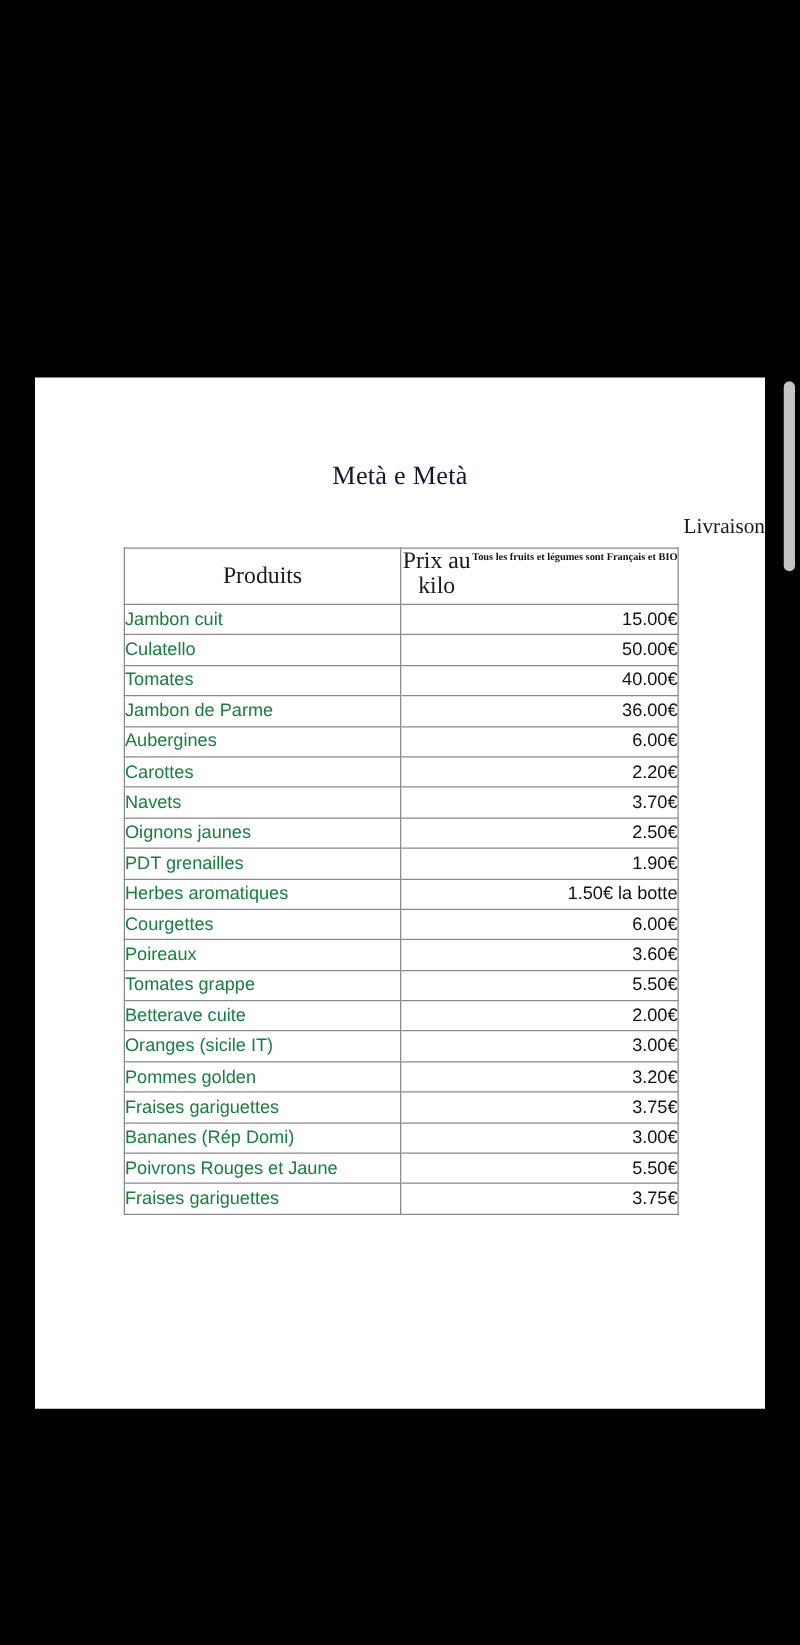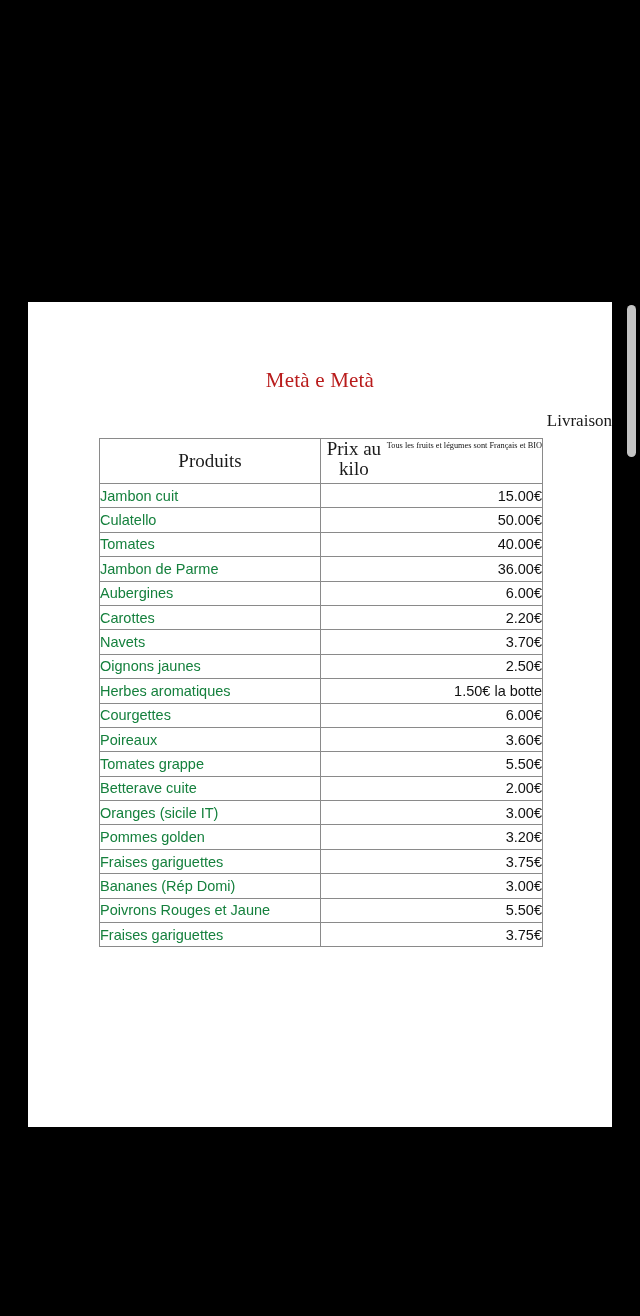--- a/index.html
+++ b/index.html
@@ -27,21 +27,21 @@
 
   
   .doc-title {
     position: absolute;
     left: 0;
     top: 68px;
     width: 100%;
     text-align: center;
     font-family: "Liberation Serif", serif;
     font-size: 21px;
-    color: #b91c1c;
+    color: #0f172a;
     letter-spacing: 0.2px;
     line-height: 1;
   }
   .doc-subtitle {
     position: absolute;
     left: 0;
     top: 110px;
     width: 100%;
     text-align: right;
     font-family: "Liberation Serif", serif;
@@ -87,21 +87,21 @@
     height: 44px;
   }
   .price-head-main {
     font-family: "Liberation Serif", serif;
     font-size: 19px;
     color: #1a1a1a;
     line-height: 1.05;
   }
   .price-head-note {
     font-family: "Liberation Serif", serif;
-    font-weight: normal;
+    font-weight: bold;
     font-size: 8.3px;
     color: #111111;
     line-height: 1.1;
     margin-top: 2px;
     white-space: nowrap;
   }
 
   tbody tr { height: 24.4px; }
   td.cell-product {
     font-family: "Liberation Sans", sans-serif;
@@ -189,20 +189,24 @@
         </tr>
         <tr>
           <td class="cell-product">Navets</td>
           <td class="cell-price">3.70€</td>
         </tr>
         <tr>
           <td class="cell-product">Oignons jaunes</td>
           <td class="cell-price">2.50€</td>
         </tr>
         <tr>
+          <td class="cell-product">PDT grenailles</td>
+          <td class="cell-price">1.90€</td>
+        </tr>
+        <tr>
           <td class="cell-product">Herbes aromatiques</td>
           <td class="cell-price">1.50€ la botte</td>
         </tr>
         <tr>
           <td class="cell-product">Courgettes</td>
           <td class="cell-price">6.00€</td>
         </tr>
         <tr>
           <td class="cell-product">Poireaux</td>
           <td class="cell-price">3.60€</td>

